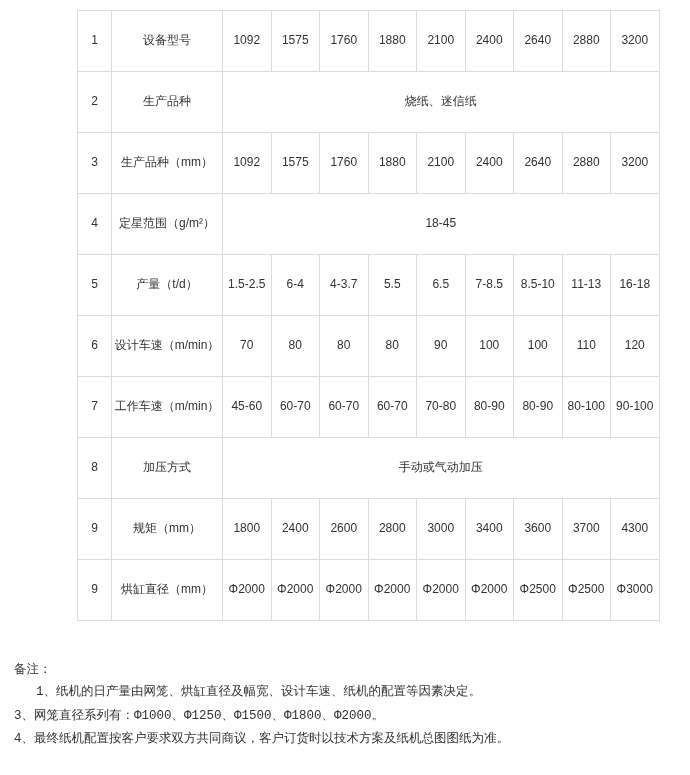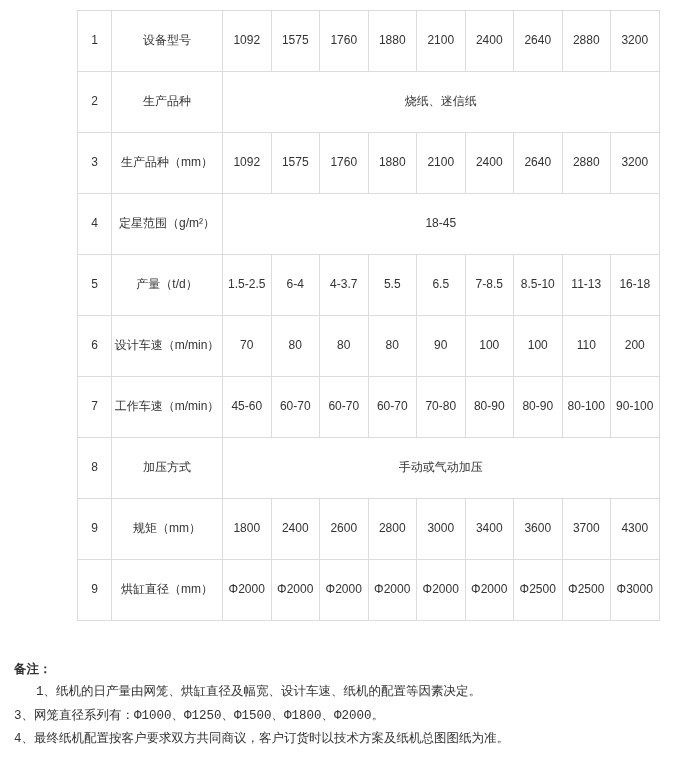--- a/index.html
+++ b/index.html
@@ -62,21 +62,21 @@
   .notes {
     position: absolute;
     left: 14px;
     top: 660px;
     width: 665px;
     font-size: 12.5px;
     color: #333333;
     line-height: 1.5;
   }
   .notes .title {
-    font-weight: bold;
+    font-weight: normal;
     margin-bottom: 4px;
     font-size: 12.5px;
   }
   .notes .line {
     margin-bottom: 5px;
     white-space: nowrap;
     font-family: Liberation Mono, monospace;
   }
   .notes .indent {
     padding-left: 22px;
@@ -149,21 +149,21 @@
           <td class="idx">6</td>
           <td class="label">设计车速（m/min）</td>
           <td class="val">70</td>
           <td class="val">80</td>
           <td class="val">80</td>
           <td class="val">80</td>
           <td class="val">90</td>
           <td class="val">100</td>
           <td class="val">100</td>
           <td class="val">110</td>
-          <td class="val">200</td>
+          <td class="val">120</td>
         </tr>
 
         <tr>
           <td class="idx">7</td>
           <td class="label">工作车速（m/min）</td>
           <td class="val">45-60</td>
           <td class="val">60-70</td>
           <td class="val">60-70</td>
           <td class="val">60-70</td>
           <td class="val">70-80</td>

